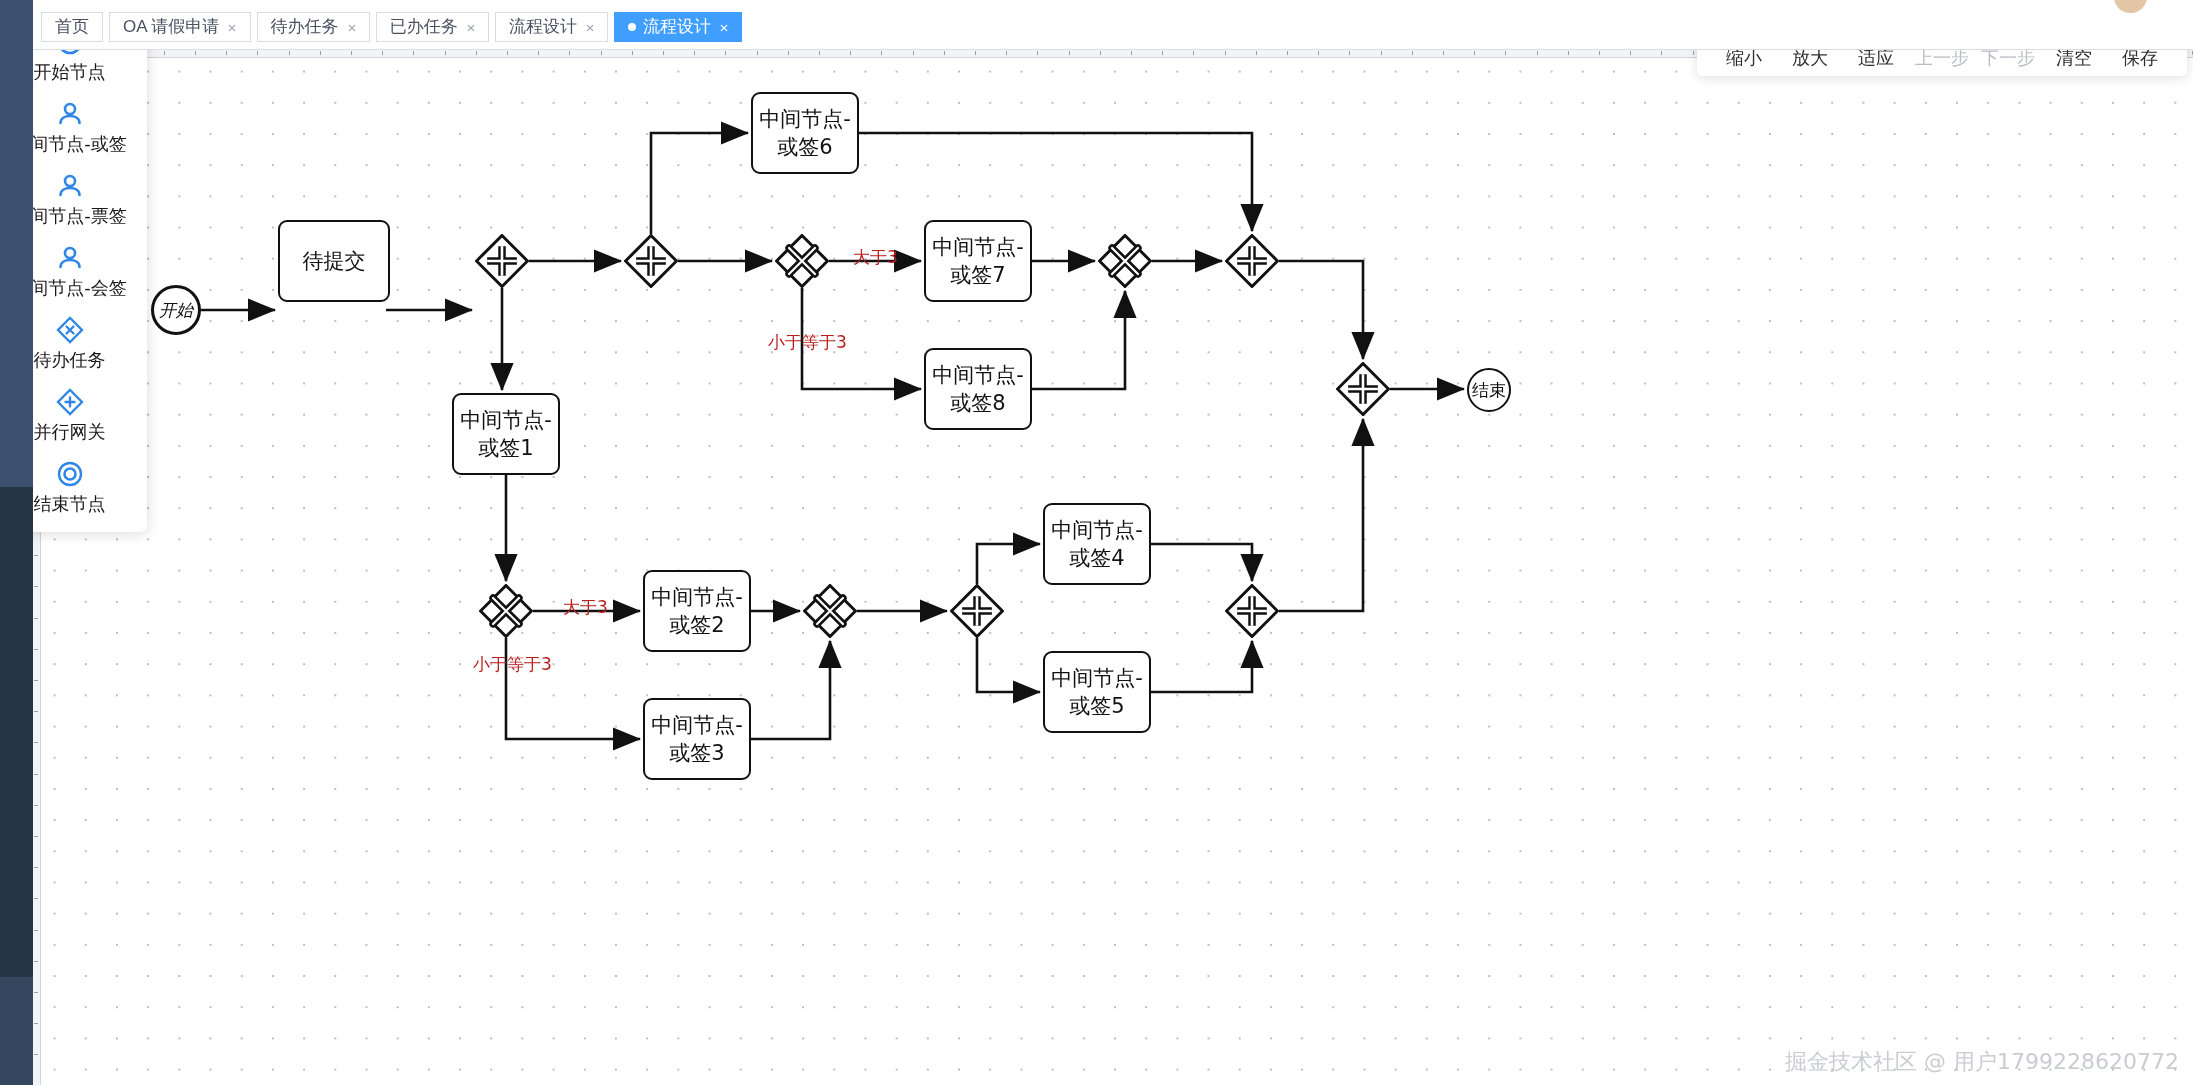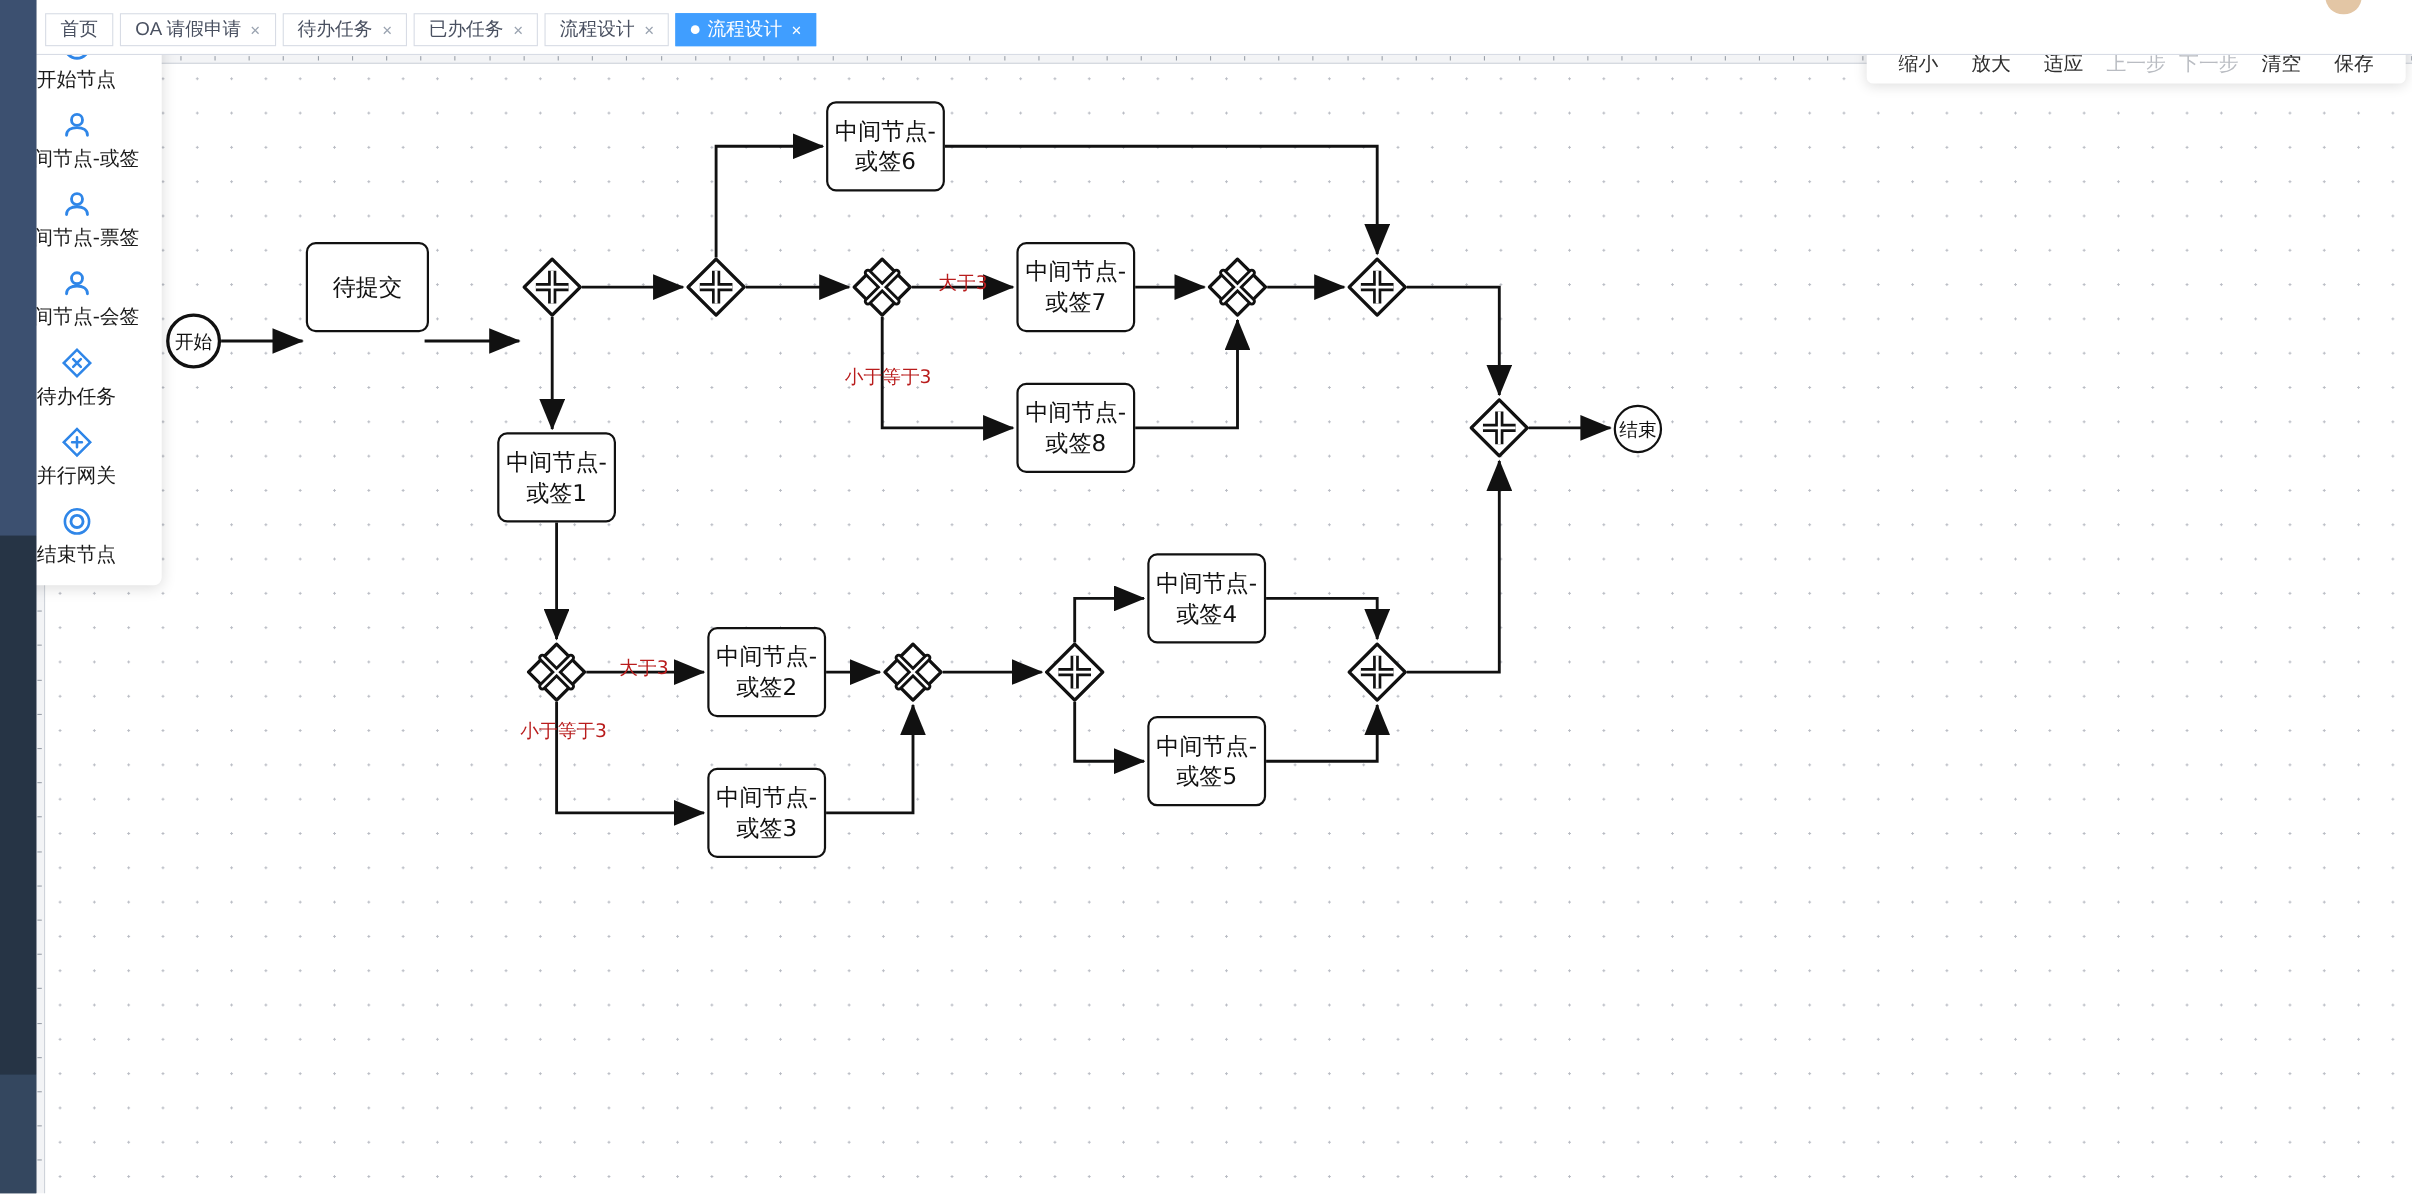--- a/index.html
+++ b/index.html
@@ -166,21 +166,21 @@
 
         <path d="M944,588 L944,642 L1007,642"></path>
 
         <path d="M1118,494 L1219,494 L1219,531"></path>
 
         <path d="M1118,642 L1219,642 L1219,591"></path>
 
         <path d="M1246,561 L1330,561 L1330,369"></path>
       </g>
     </svg>
-  <div class="evt" style="left: 118px; top: 235px; width: 50px; height: 50px; border-width: 3px;">
+  <div class="evt" style="left: 118px; top: 235px; width: 50px; height: 50px; border-width: 3px; font-style: italic;">
         <span>开始</span>
       </div>
       <div class="node" style="left: 245px; top: 170px; width: 112px; height: 82px;">
         <span>待提交</span>
       </div>
       <div class="gw" style="left: 442px; top: 184px; width: 54px; height: 54px;"><svg width="54" height="54" viewBox="0 0 54 54">
     <polygon points="27,1.5 52.5,27 27,52.5 1.5,27" fill="#fff" stroke="#111" stroke-width="3"></polygon>
     <path d="M27 12.15 V41.85 M12.15 27 H41.85" stroke="#111" stroke-width="7.5" fill="none"></path>
        <path d="M27 12.15 V41.85 M12.15 27 H41.85" stroke="#fff" stroke-width="2.6" fill="none"></path>
         </svg></div>
@@ -254,20 +254,21 @@
       <div class="gw" style="left: 1192px; top: 534px; width: 54px; height: 54px;"><svg width="54" height="54" viewBox="0 0 54 54">
     <polygon points="27,1.5 52.5,27 27,52.5 1.5,27" fill="#fff" stroke="#111" stroke-width="3"></polygon>
     <path d="M27 12.15 V41.85 M12.15 27 H41.85" stroke="#111" stroke-width="7.5" fill="none"></path>
        <path d="M27 12.15 V41.85 M12.15 27 H41.85" stroke="#fff" stroke-width="2.6" fill="none"></path>
         </svg></div>
       <div class="edge-label" style="left: 820px; top: 196px;">大于3</div>
       <div class="edge-label" style="left: 735px; top: 281px;">小于等于3</div>
       <div class="edge-label" style="left: 530px; top: 546px;">大于3</div>
       <div class="edge-label" style="left: 440px; top: 603px;">小于等于3</div>
     </div>
+  <div id="watermark">掘金技术社区 @ 用户1799228620772</div>
 </div>
 
 <div id="ruler-top">
     <div class="tick" style="left: 6px;"></div>
     <div class="tick" style="left: 37.2px;"></div>
     <div class="tick" style="left: 68.4px;"></div>
     <div class="tick" style="left: 99.6px;"></div>
     <div class="tick" style="left: 130.8px;"></div>
     <div class="tick" style="left: 162px;"></div>
     <div class="tick" style="left: 193.2px;"></div>

